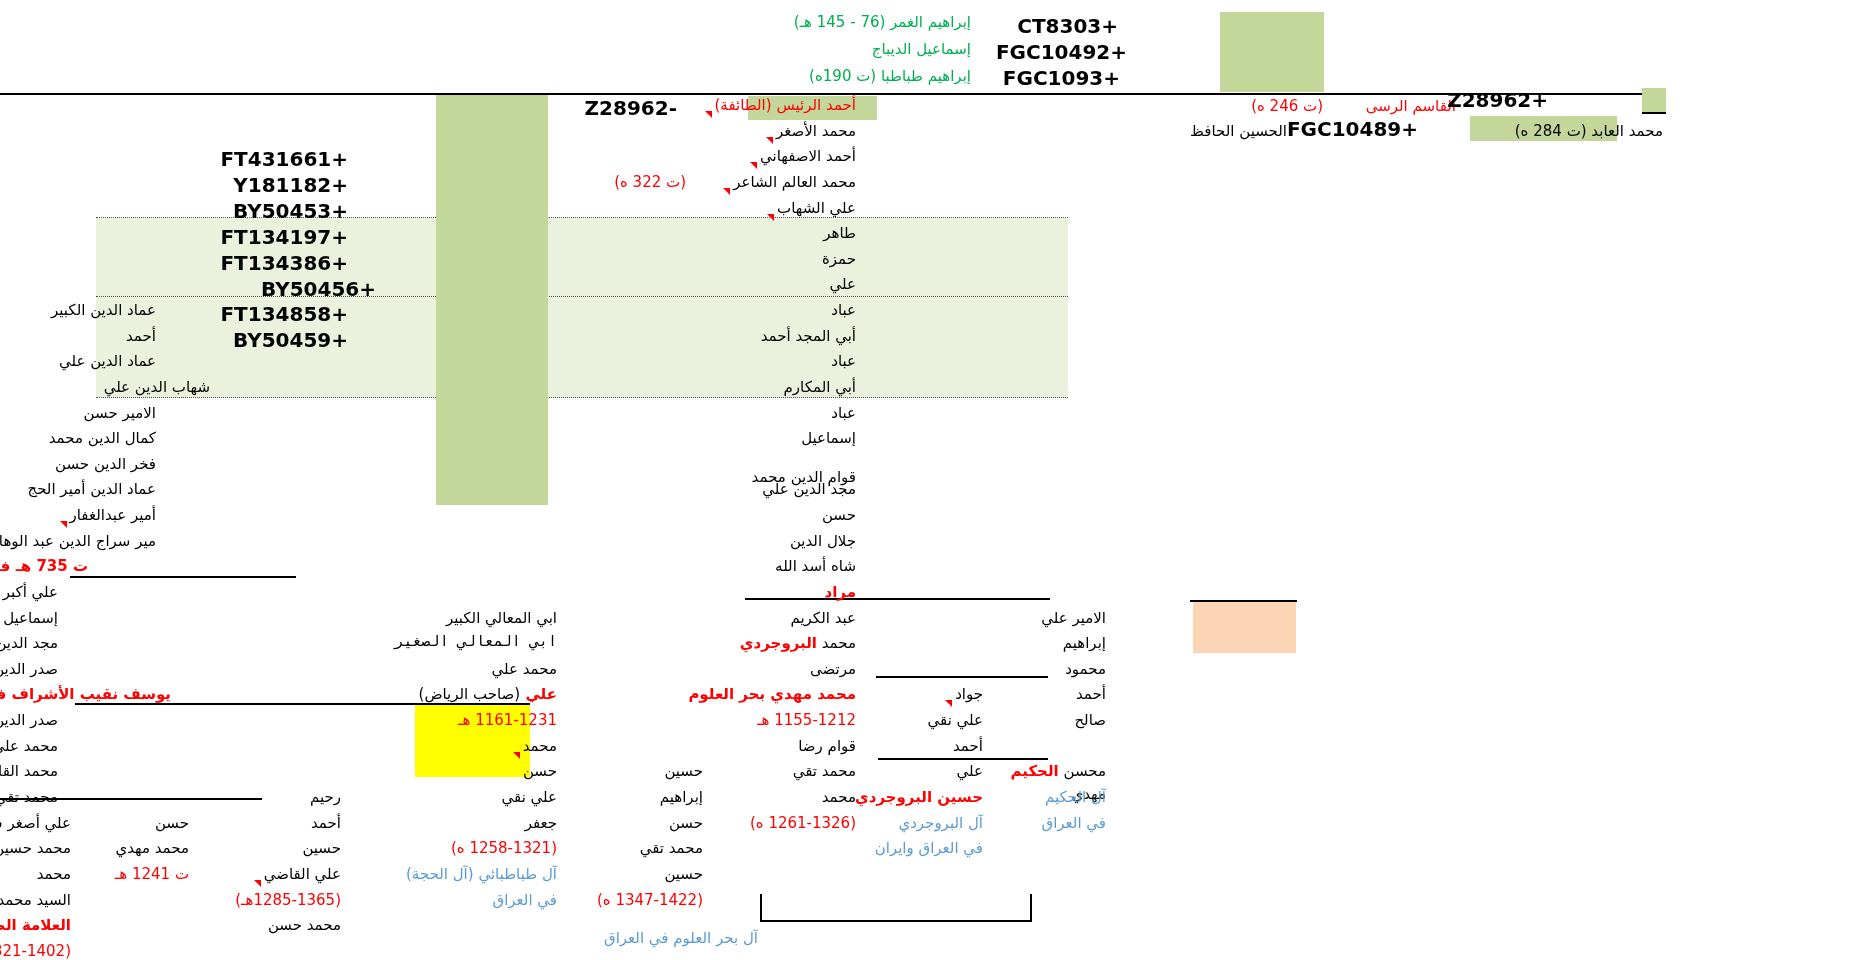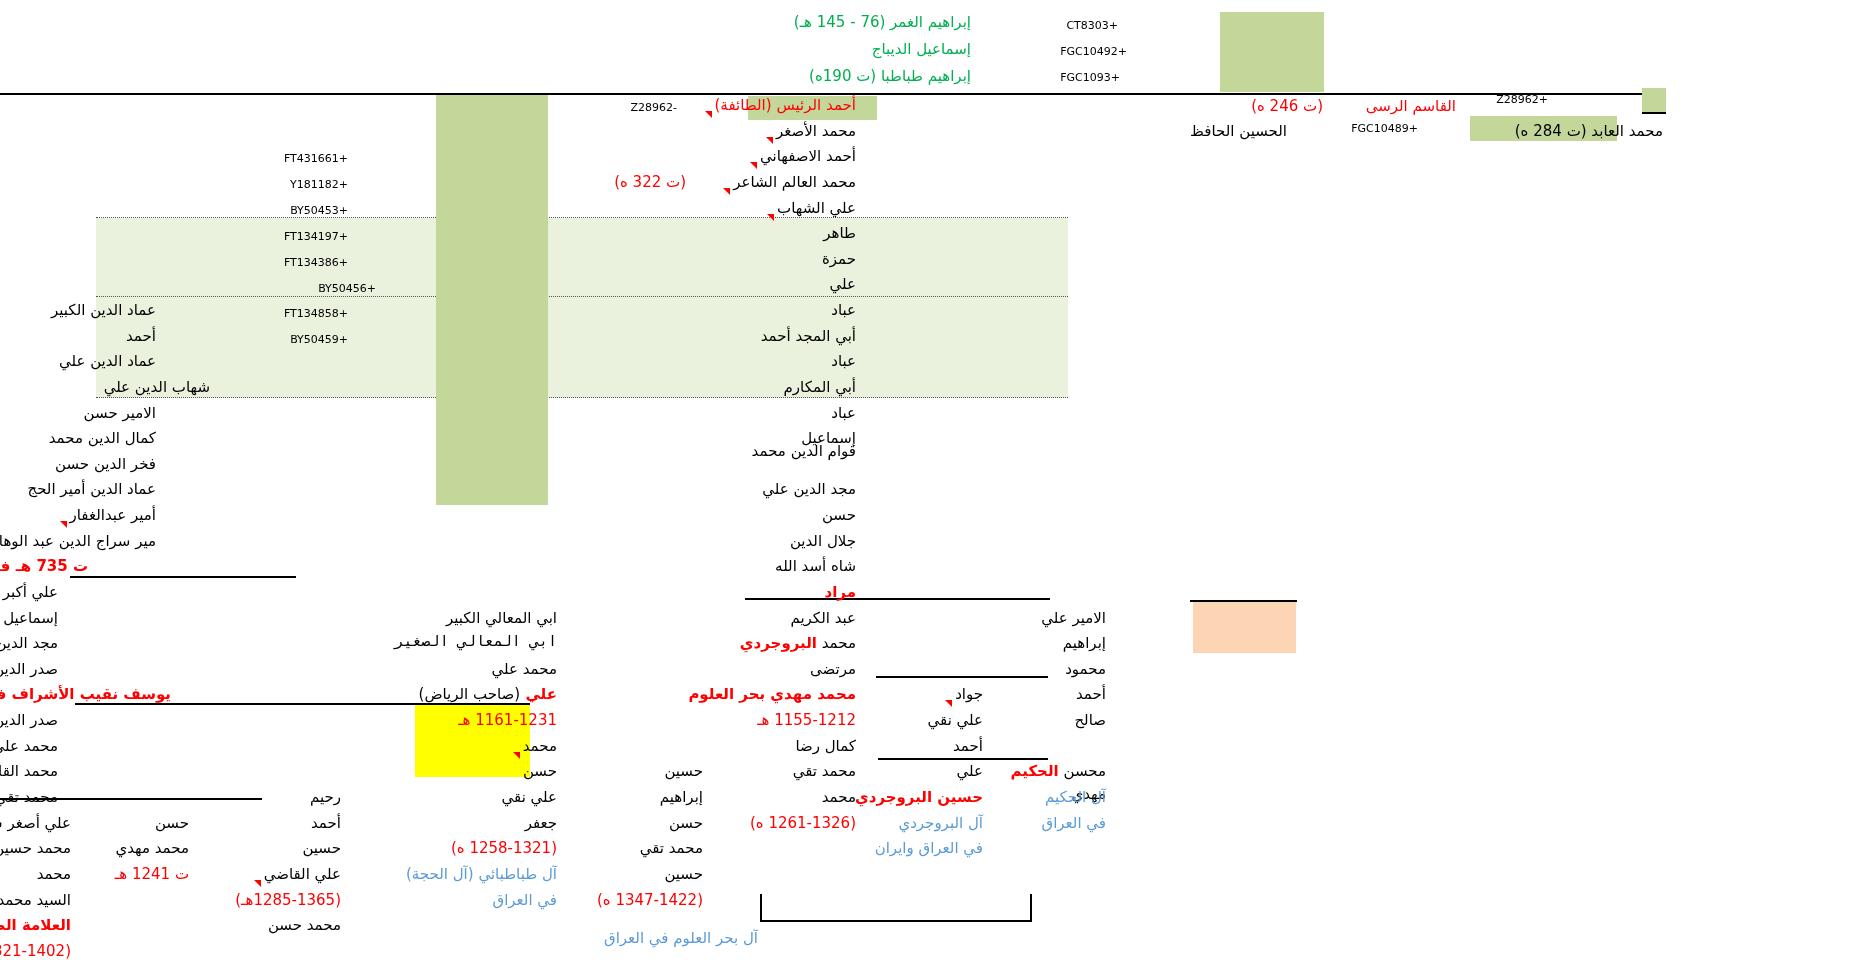--- a/index.html
+++ b/index.html
@@ -9,21 +9,21 @@
   html,body{margin:0;padding:0;background:#fff;}
   #sheet{position:relative;width:1666px;height:960px;background:#fff;overflow:hidden;
          font-family:"DejaVu Sans",sans-serif;font-size:15px;color:#000;}
   .band{position:absolute;background:var(--band);z-index:1;}
   .dot{position:absolute;border-top:1px dotted #555;z-index:2;height:0;}
   .blk{position:absolute;z-index:3;}
   .ln{position:absolute;background:#000;z-index:4;}
   .hline{height:1.5px;}
   .vline{width:1.5px;}
   .cell{position:absolute;z-index:5;direction:rtl;white-space:nowrap;line-height:20px;text-align:right;}
-  .cell.latin{direction:ltr;font-size:11px;}
+  .cell.latin{direction:ltr;font-size:20px;font-weight:bold;}
   .red{color:var(--red);}
   .blue{color:var(--blue);}
   .green{color:var(--green);}
   .bold{font-weight:bold;}
   .mk{display:inline-block;width:0;height:0;border-top:7px solid var(--red);
       border-left:7px solid transparent;transform:translateY(8px);margin-right:3px;}
 </style>
 </head>
 <body>
 
@@ -69,32 +69,32 @@
       <div class="cell" style="right: 810px; top: 197.52px;"><span>علي الشهاب</span><span class="mk"></span></div>
       <div class="cell" style="right: 810px; top: 223.15px;"><span>طاهر</span></div>
       <div class="cell" style="right: 810px; top: 248.78px;"><span>حمزة</span></div>
       <div class="cell" style="right: 810px; top: 274.41px;"><span>علي</span></div>
       <div class="cell" style="right: 810px; top: 300.04px;"><span>عباد</span></div>
       <div class="cell" style="right: 810px; top: 325.67px;"><span>أبي المجد أحمد</span></div>
       <div class="cell" style="right: 810px; top: 351.3px;"><span>عباد</span></div>
       <div class="cell" style="right: 810px; top: 376.93px;"><span>أبي المكارم</span></div>
       <div class="cell" style="right: 810px; top: 402.56px;"><span>عباد</span></div>
       <div class="cell" style="right: 810px; top: 428.19px;"><span>إسماعيل</span></div>
-      <div class="cell" style="right: 810px; top: 441px; text-align: right;"><span>قوام الدين محمد</span></div>
+      <div class="cell" style="right: 810px; top: 467px; text-align: right;"><span>قوام الدين محمد</span></div>
       <div class="cell" style="right: 810px; top: 479.45px;"><span>مجد الدين علي</span></div>
       <div class="cell" style="right: 810px; top: 505.08px;"><span>حسن</span></div>
       <div class="cell" style="right: 810px; top: 530.71px;"><span>جلال الدين</span></div>
       <div class="cell" style="right: 810px; top: 556.34px;"><span>شاه أسد الله</span></div>
       <div class="cell" style="right: 810px; top: 581.97px;"><span class="red bold">مراد</span></div>
       <div class="cell" style="right: 810px; top: 607.6px;"><span>عبد الكريم</span></div>
       <div class="cell" style="right: 810px; top: 633.23px;"><span>محمد </span><span class="red bold">البروجردي</span></div>
       <div class="cell" style="right: 810px; top: 658.86px;"><span>مرتضى</span></div>
       <div class="cell" style="right: 810px; top: 684.49px;"><span class="red bold">محمد مهدي بحر العلوم</span></div>
       <div class="cell" style="right: 810px; top: 710.12px;"><span class="red">1155-1212 هـ</span></div>
-      <div class="cell" style="right: 810px; top: 735.75px;"><span>كمال رضا</span></div>
+      <div class="cell" style="right: 810px; top: 735.75px;"><span>قوام رضا</span></div>
       <div class="cell" style="right: 810px; top: 761.38px;"><span>محمد تقي</span></div>
       <div class="cell" style="right: 810px; top: 787.01px;"><span>محمد</span></div>
       <div class="cell" style="right: 810px; top: 812.64px;"><span class="red">(1261-1326 ه)</span></div>
       <div class="cell" style="right: 1510px; top: 300.04px;"><span>عماد الدين الكبير</span></div>
       <div class="cell" style="right: 1510px; top: 325.67px;"><span>أحمد</span></div>
       <div class="cell" style="right: 1510px; top: 351.3px;"><span>عماد الدين علي</span></div>
       <div class="cell" style="right: 1456px; top: 376.93px;"><span>شهاب الدين علي</span></div>
       <div class="cell" style="right: 1510px; top: 402.56px;"><span>الامير حسن</span></div>
       <div class="cell" style="right: 1510px; top: 428.19px;"><span>كمال الدين محمد</span></div>
       <div class="cell" style="right: 1510px; top: 453.82px;"><span>فخر الدين حسن</span></div>

